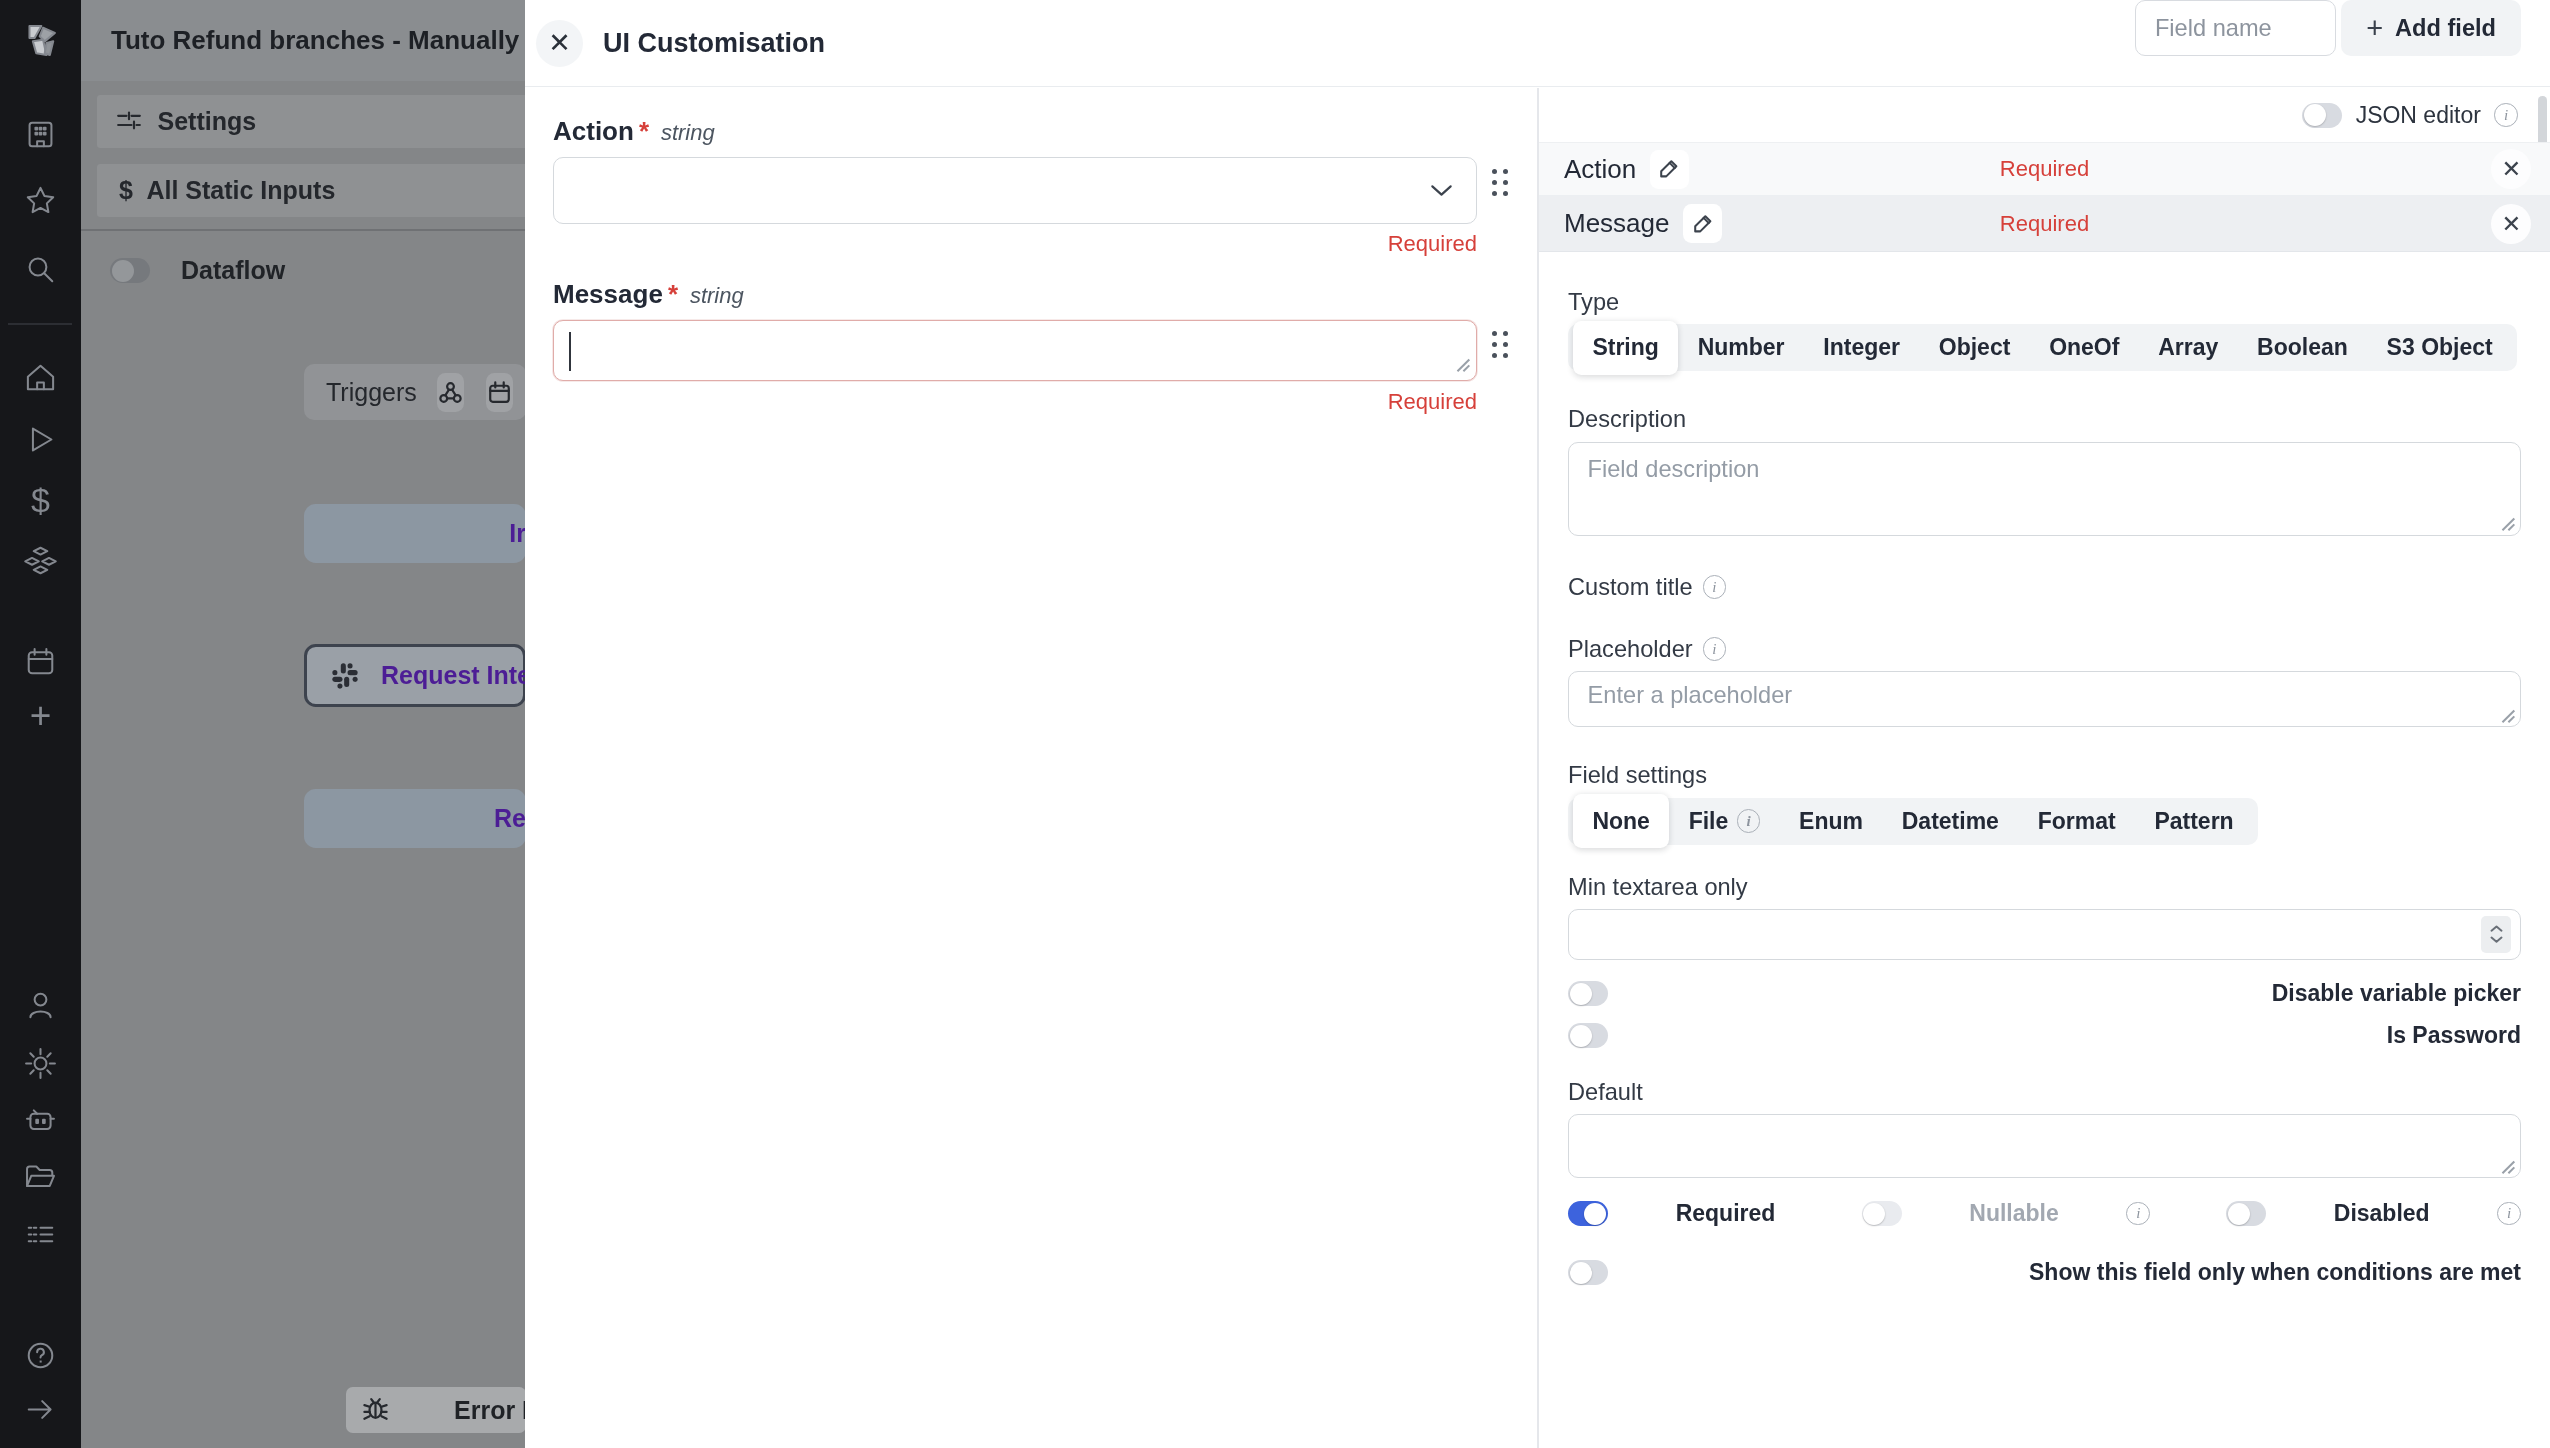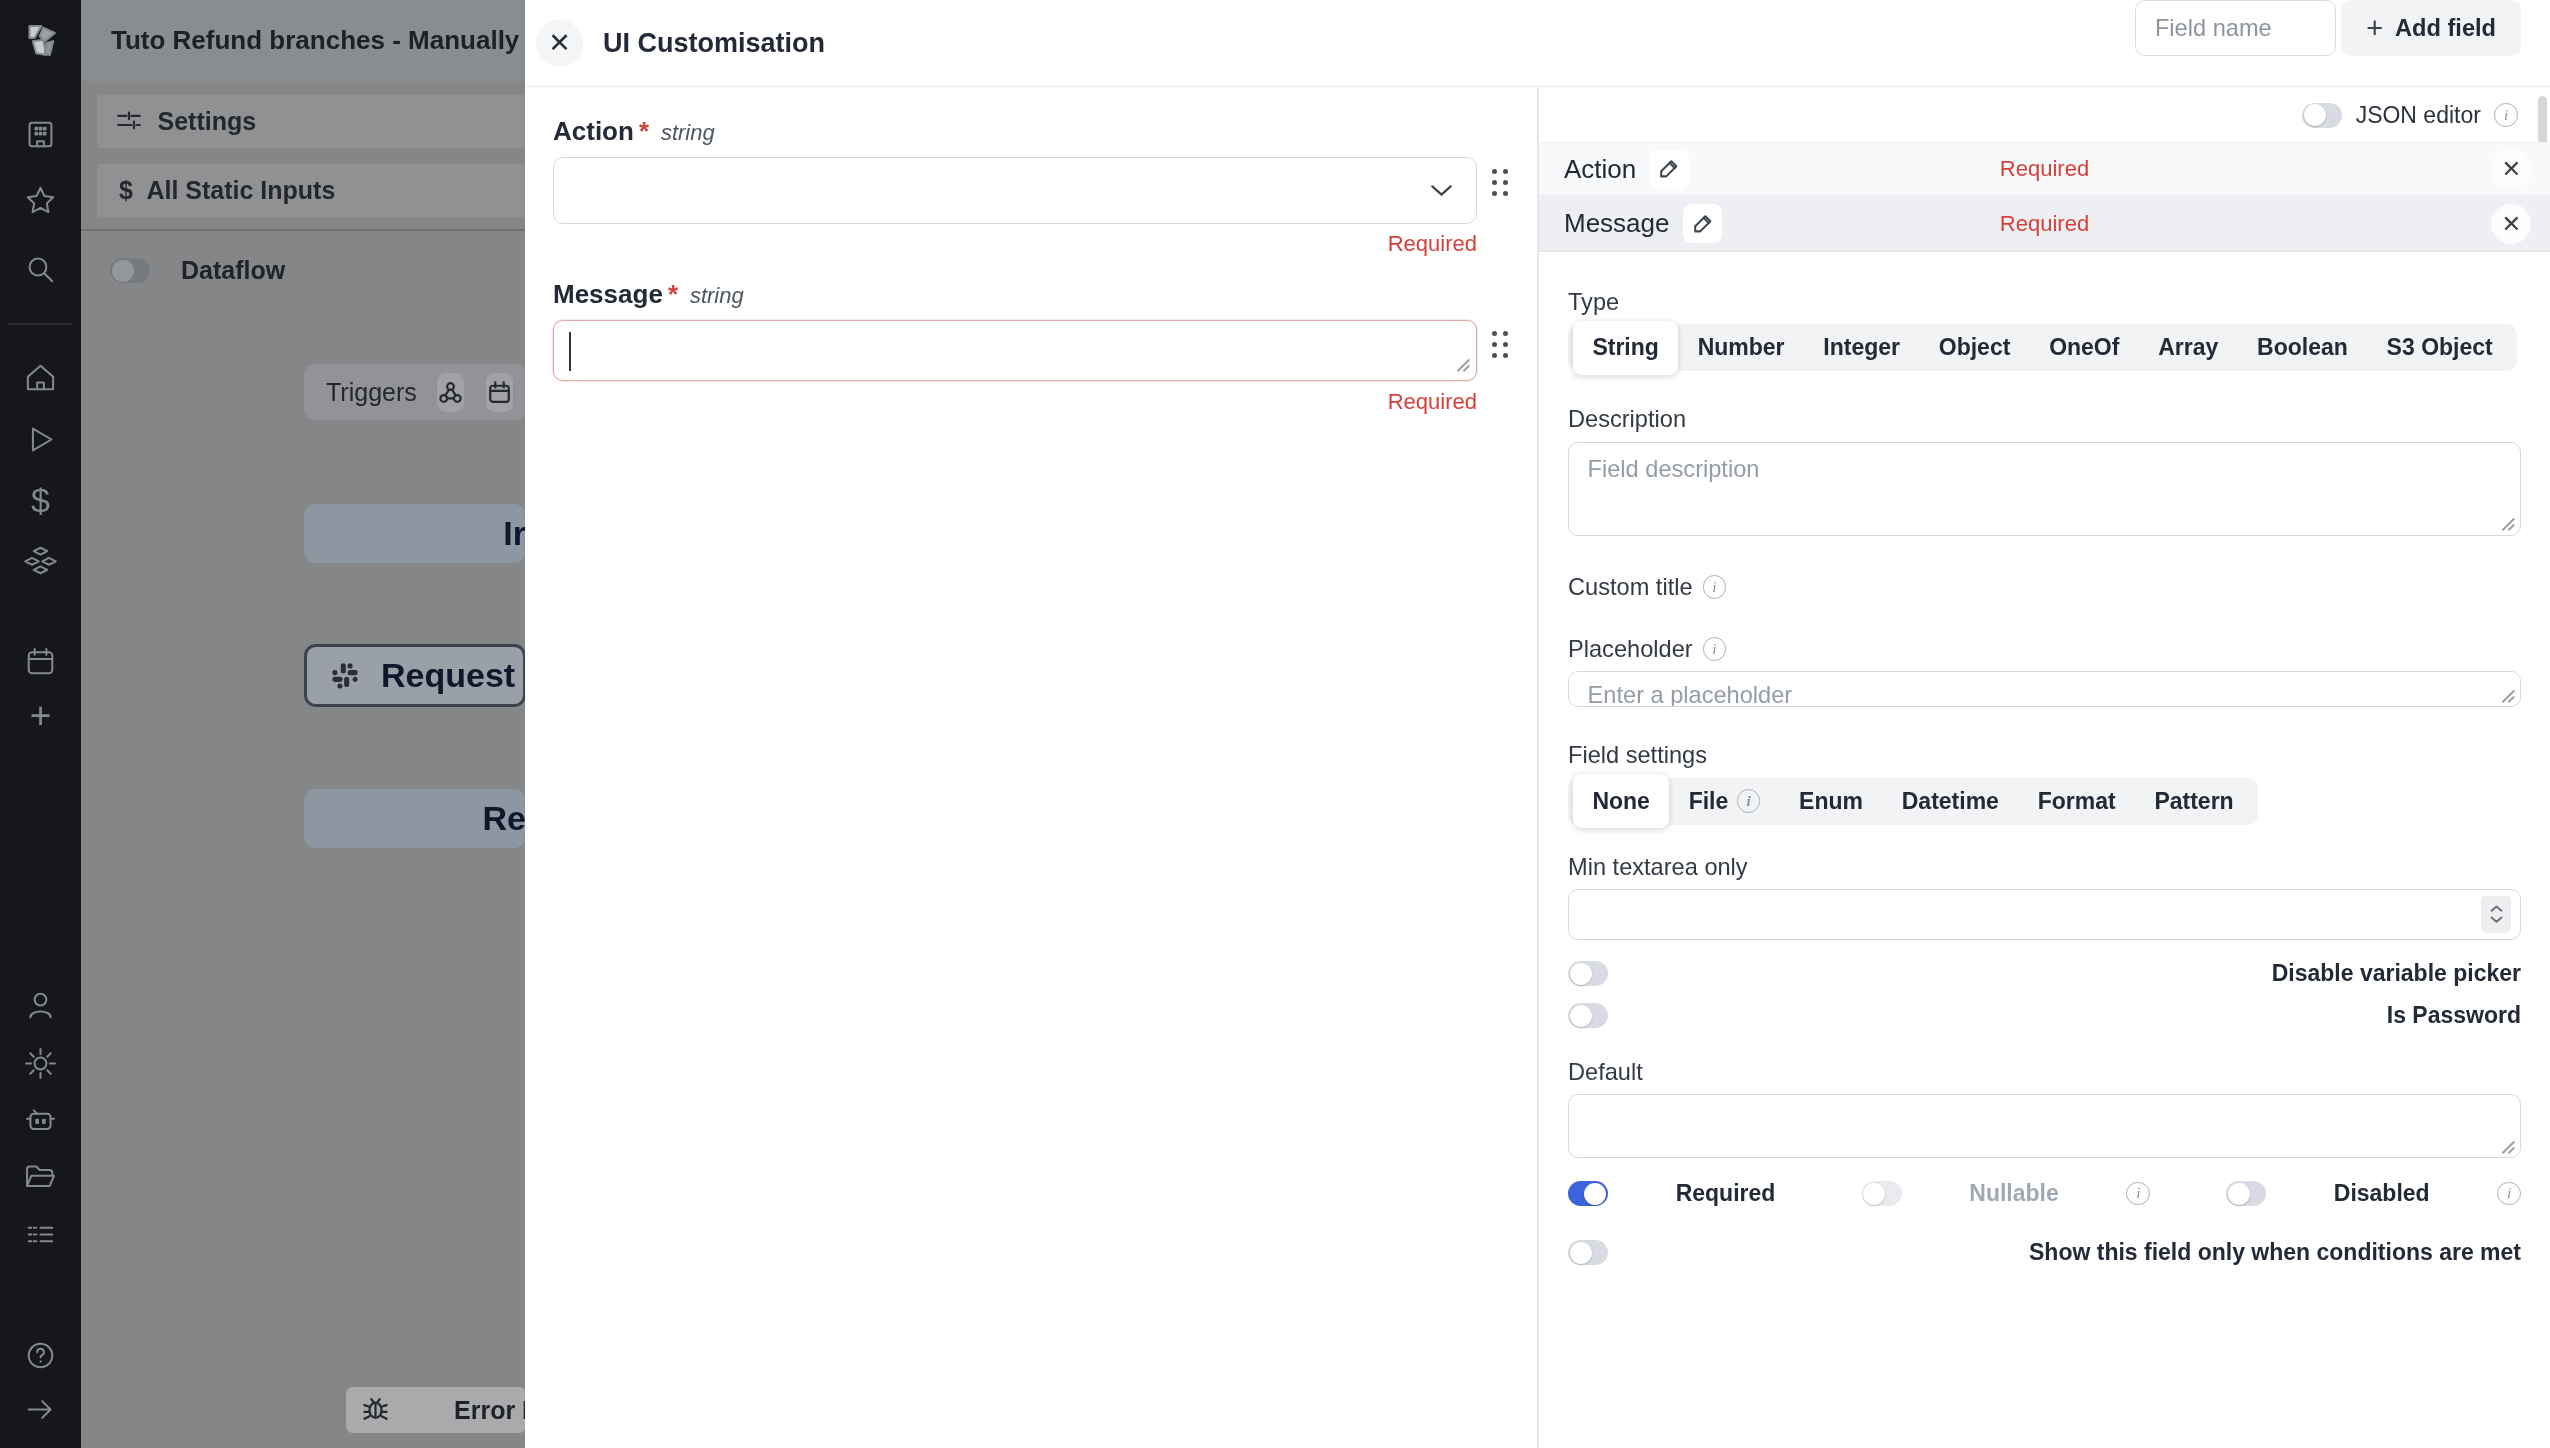--- a/index.html
+++ b/index.html
@@ -15,21 +15,21 @@
   .glyph { font-size:34px; color:#84888f; line-height:1; }
 
   
   .bg-titlebar { position:absolute; left:81px; top:0; width:444px; height:81px; background:#8a8d90; z-index:10; display:flex; align-items:center; }
   .bg-title { margin-left:30px; font-size:26px; font-weight:700; color:#1d2025; white-space:nowrap; }
   .bg-canvas { position:absolute; left:81px; top:81px; width:444px; height:1368px; background:#848688; z-index:10; overflow:hidden; }
   .bg-bar { position:absolute; left:16px; width:439px; height:53px; background:#8f9193; border-radius:3.4px; display:flex; align-items:center; }
   .bg-bar-label { font-size:25px; font-weight:700; color:#24272c; margin-left:13.5px; }
   .bg-hr { position:absolute; left:0; width:444px; height:1.7px; background:#6f7174; }
   .bg-node { position:absolute; left:223px; width:222px; border-radius:11.8px; }
-  .bg-node-text { font-size:34px; font-weight:600; color:#0f172a; }
+  .bg-node-text { font-size:25px; font-weight:600; color:#4c1d95; }
   .dim-icon svg { stroke:#26292e; fill:none; stroke-width:2.6; stroke-linecap:round; stroke-linejoin:round; }
 
   
   .modal { position:absolute; left:525px; top:0; width:2025px; height:1449px; background:#ffffff; z-index:40; }
   .modal-header { position:absolute; left:0; top:0; width:2025px; height:87px; border-bottom:1.7px solid #e9ecef; display:flex; align-items:center; }
   .close-btn { width:47px; height:47px; margin-left:11px; border-radius:50%; background:#f3f5f7; display:flex; align-items:center; justify-content:center; font-size:27px; color:#2a3039; cursor:pointer; }
   .modal-title { margin-left:20px; font-size:27px; font-weight:700; color:#232936; }
   .header-right { position:absolute; right:29px; top:0; height:87px; display:flex; align-items:flex-start; gap:5px; }
   .field-name-input { width:201px; height:56px; border:1.7px solid #d8dbe0; border-radius:10px; font-size:23.6px; padding:0 18.6px; color:#232936; outline:none; font-family:"Liberation Sans",sans-serif; }
   .field-name-input::placeholder { color:#8d949e; }
@@ -431,21 +431,21 @@
               <span class="info-i">i</span>
             </div>
         </div>
 
         <div class="section">
           <div class="sec-label">
               <span>Placeholder</span>
               <span class="info-i">i</span>
             </div>
           <div class="ta-wrap">
-            <textarea class="ta" style="height: 36px; padding-top: 10px;" placeholder="Enter a placeholder"></textarea>
+            <textarea class="ta" style="height: 56px; padding-top: 10px;" placeholder="Enter a placeholder"></textarea>
             <span class="resize-h"><svg width="22" height="22" viewBox="0 0 26 26">
                   <path d="M24 10 L10 24 M24 17 L17 24"></path>
                 </svg></span>
           </div>
         </div>
 
         <div class="section" style="margin-top:32px;">
           <div class="sec-label">Field settings</div>
           <div class="seg">
             <span class="seg-item sel">None</span>

